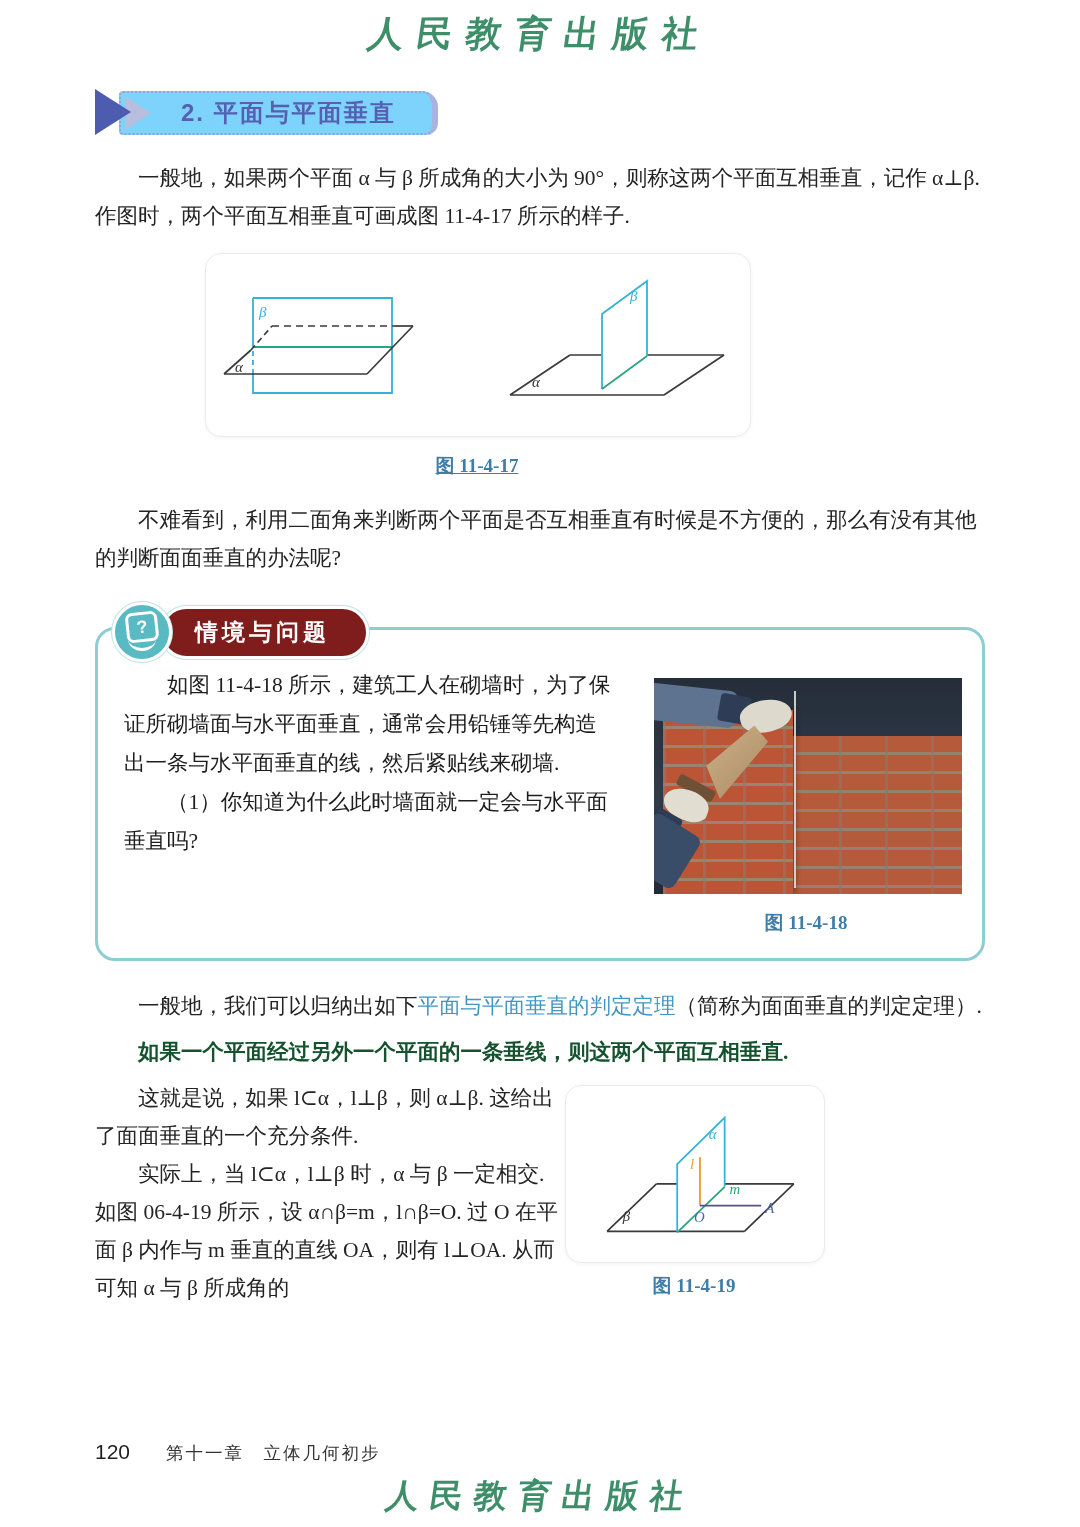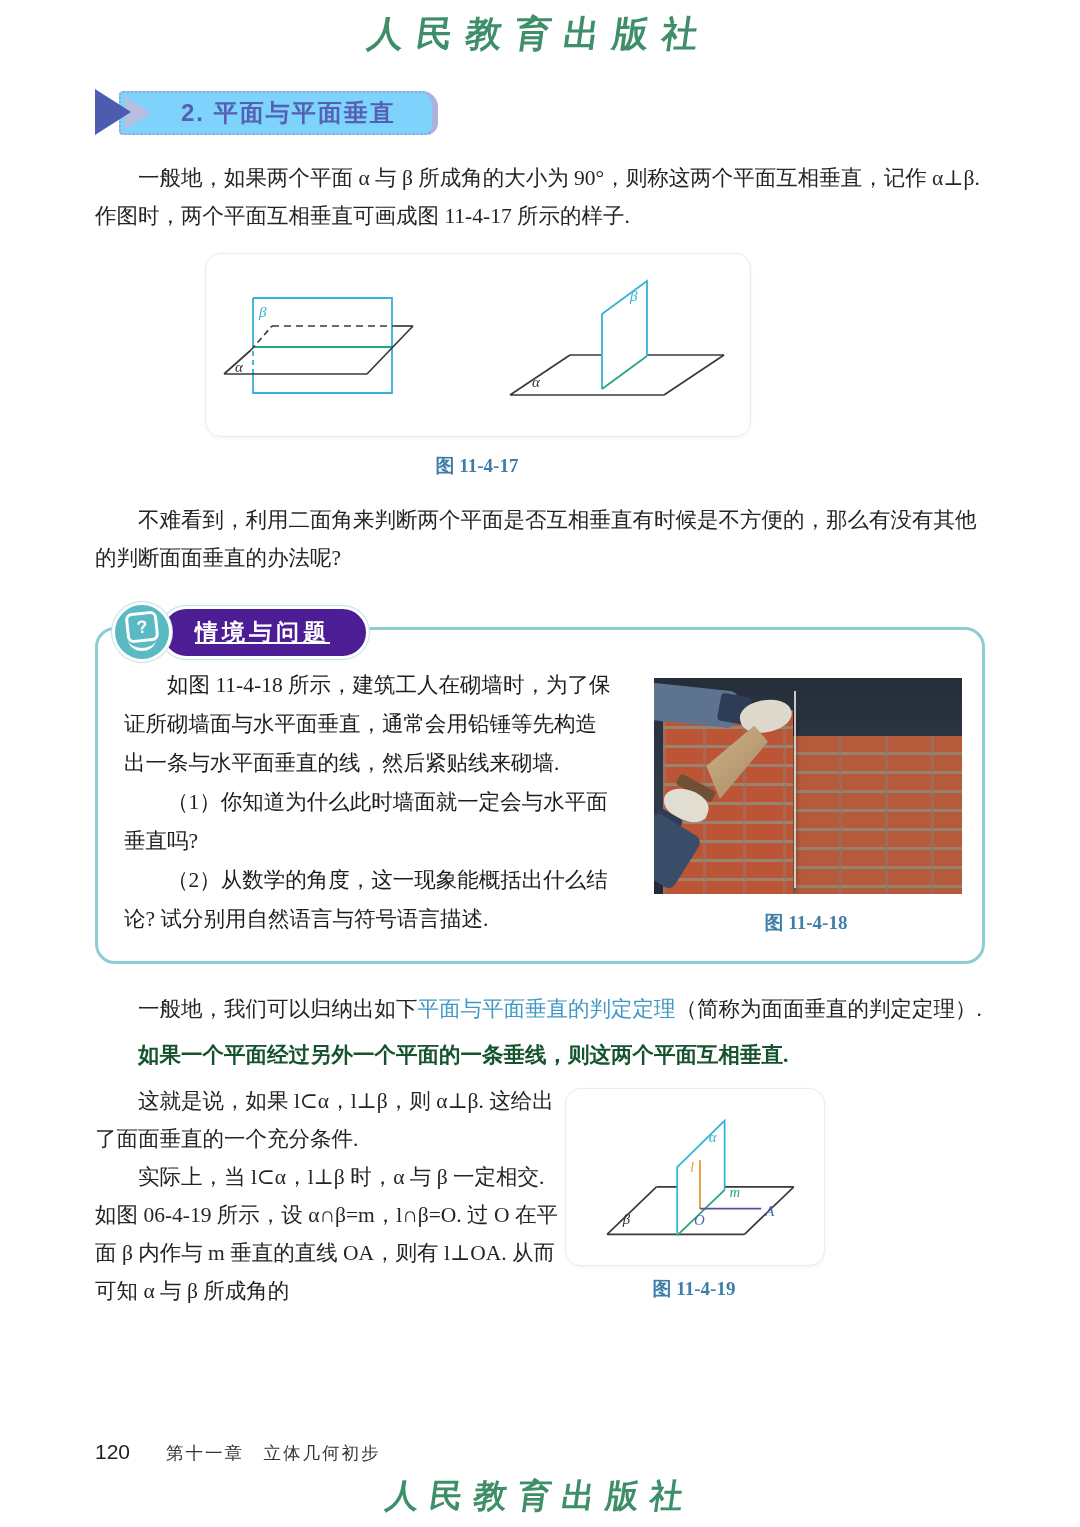--- a/index.html
+++ b/index.html
@@ -24,37 +24,37 @@
      border-left:36px solid #4d5cae;z-index:3;}
   
   .body-p{font-size:21.5px;line-height:38px;margin:0;color:#242424;}
   .indent{text-indent:2em;}
   .mt22{margin-top:22px;} .mt26{margin-top:26px;}
   
   .figbox{background:#fff;border:1.5px solid #ececec;border-radius:16px;box-shadow:0 1px 4px rgba(0,0,0,0.05);}
   .fig17{width:512px;height:182px;margin:18px 0 0 110px;display:flex;align-items:center;
      justify-content:space-between;padding:0 16px;}
   .caption{color:#3e7da8;font-weight:bold;font-size:19px;text-align:center;font-family:"Liberation Serif",serif;}
-  .cap17{width:544px;margin:16px 0 10px 110px;}
+  .cap17{width:544px;margin:16px 0 10px 110px;text-decoration:underline;}
   svg{display:block;}
   .glabel{font-family:"Liberation Serif","DejaVu Serif",serif;font-style:italic;font-size:15px;}
   
   .situation{margin-top:50px;border:3px solid #8ecdd4;border-radius:20px;position:relative;
      padding:30px 24px 22px 26px;}
   .sit-header{position:absolute;top:-28px;left:14px;display:flex;align-items:center;}
   .sit-icon{width:54px;height:54px;border-radius:50%;background:#59bac3;border:3px solid #fff;
      box-shadow:0 0 0 1px #bfe3e6;position:relative;z-index:2;display:flex;align-items:center;justify-content:center;}
   .sit-icon-q{width:26px;height:24px;border:3px solid #fff;border-radius:7px;color:#fff;
      font-family:"Liberation Sans",sans-serif;font-weight:bold;font-size:18px;display:flex;
      align-items:center;justify-content:center;transform:rotate(-6deg);margin-bottom:10px;}
   .sit-icon-book{position:absolute;bottom:8px;left:13px;width:28px;height:9px;
      border-bottom:3px solid #fff;border-radius:0 0 50% 50%/0 0 100% 100%;}
-  .sit-pill{margin-left:-12px;background:#4c1d95;color:#fff;font-family:"Liberation Sans",sans-serif;
+  .sit-pill{margin-left:-12px;background:#7f1d1d;color:#fff;font-family:"Liberation Sans",sans-serif;
      font-weight:bold;font-size:23px;letter-spacing:4px;padding:8px 36px 8px 32px;border-radius:28px;
-     border:3px solid #fff;box-shadow:0 0 0 1px #bfe3e6;white-space:nowrap;text-decoration:underline;}
+     border:3px solid #fff;box-shadow:0 0 0 1px #bfe3e6;white-space:nowrap;}
   .sit-grid{display:flex;gap:39px;margin-top:6px;}
   .sit-text{flex:1;}
   .sit-text p{margin:0;font-size:21.5px;line-height:39px;text-indent:2em;color:#1d1d1d;}
   .sit-photo-col{width:304px;flex:0 0 auto;padding-top:12px;}
   
   .photo{width:308px;height:216px;position:relative;overflow:hidden;
      background:linear-gradient(#252d39,#2f3c4c 55%,#222a36);}
   .wall-right{position:absolute;left:45%;top:27%;width:55%;height:73%;
      background:repeating-linear-gradient(90deg,rgba(145,118,100,.65) 0 3px,transparent 3px 46px),
        repeating-linear-gradient(180deg,#b55a3a 0 16px,#97806e 16px 19px);}
@@ -152,21 +152,20 @@
         <span class="sit-icon">
           <span class="sit-icon-q">?</span>
           <span class="sit-icon-book"></span>
         </span>
         <span class="sit-pill">情境与问题</span>
       </div>
       <div class="sit-grid">
         <div class="sit-text">
           <p>如图 11-4-18 所示，建筑工人在砌墙时，为了保证所砌墙面与水平面垂直，通常会用铅锤等先构造出一条与水平面垂直的线，然后紧贴线来砌墙.</p>
           <p>（1）你知道为什么此时墙面就一定会与水平面垂直吗?</p>
-          <p>（2）从数学的角度，这一现象能概括出什么结论? 试分别用自然语言与符号语言描述.</p>
         </div>
         <div class="sit-photo-col">
           <div class="photo">
             <div class="wall-right"></div>
             <div class="wall-left"></div>
             <div class="plumb"></div>
             <div class="sleeve-top"></div>
             <div class="cuff-top"></div>
             <div class="glove-top"></div>
             <div class="trowel"></div>

